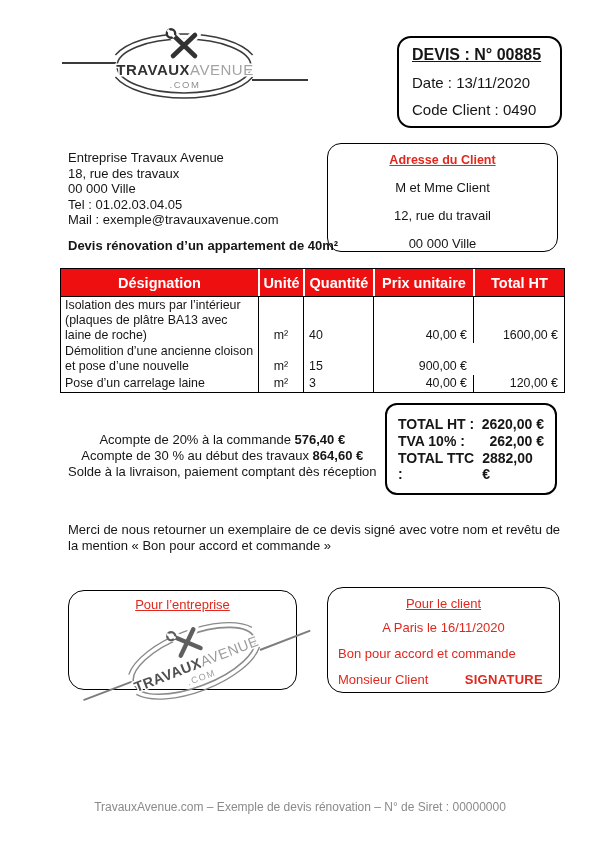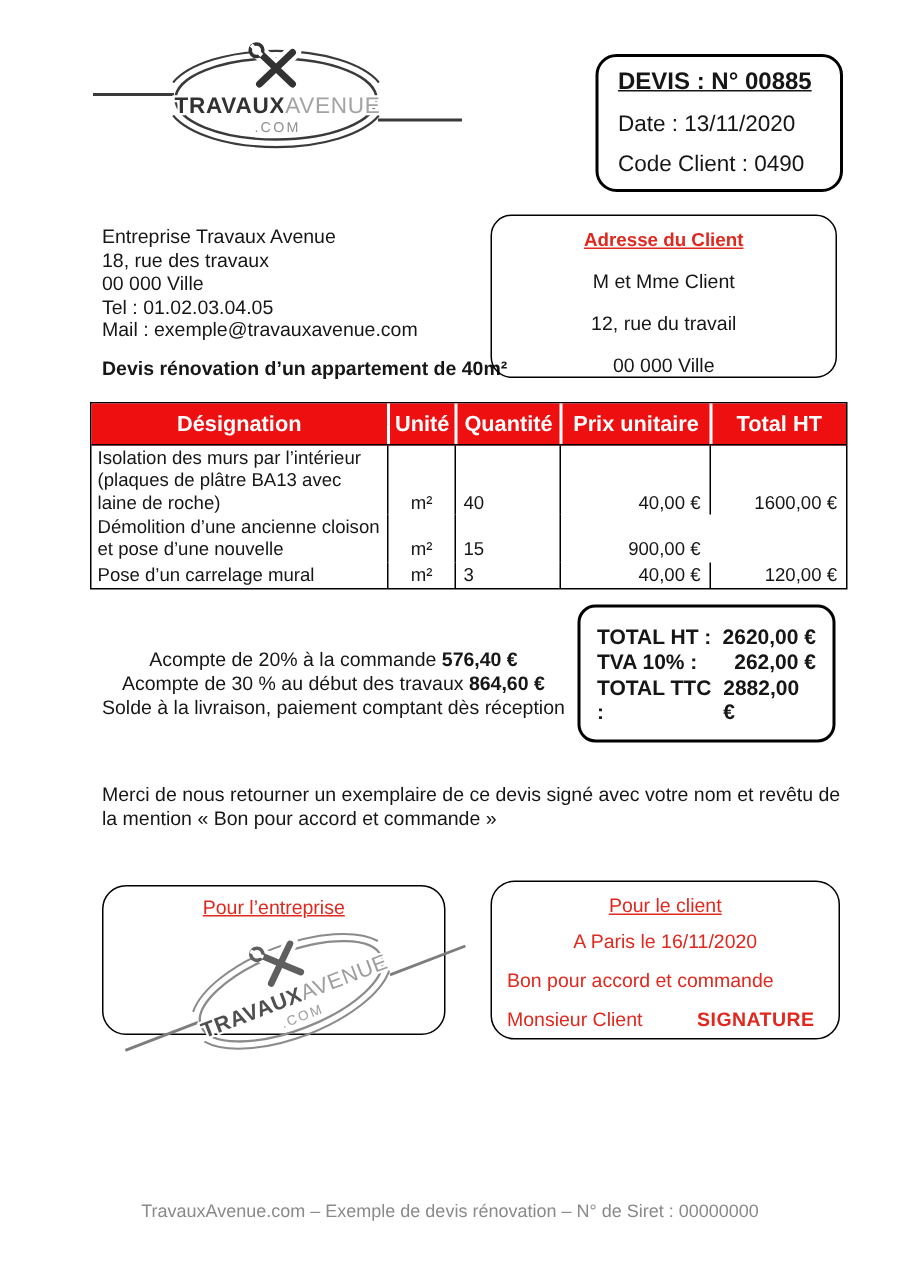--- a/index.html
+++ b/index.html
@@ -150,21 +150,21 @@
       <div class="td td-price">40,00 €</div>
       <div class="td td-total">1600,00 €</div>
     </div>
     <div class="trow">
       <div class="td td-designation">Démolition d’une ancienne cloison et pose d’une nouvelle</div>
       <div class="td td-unit">m²</div>
       <div class="td td-qty">15</div>
       <div class="td td-total">900,00 €</div>
     </div>
     <div class="trow">
-      <div class="td td-designation">Pose d’un carrelage mural</div>
+      <div class="td td-designation">Pose d’un carrelage laine</div>
       <div class="td td-unit">m²</div>
       <div class="td td-qty">3</div>
       <div class="td td-price">40,00 €</div>
       <div class="td td-total">120,00 €</div>
     </div>
   </div>
 
   <div class="cond-block">
     <p class="cond-line"><span>Acompte de 20% à la commande </span><span class="bold">576,40 €</span></p>
     <p class="cond-line"><span>Acompte de 30 % au début des travaux </span><span class="bold">864,60 €</span></p>

